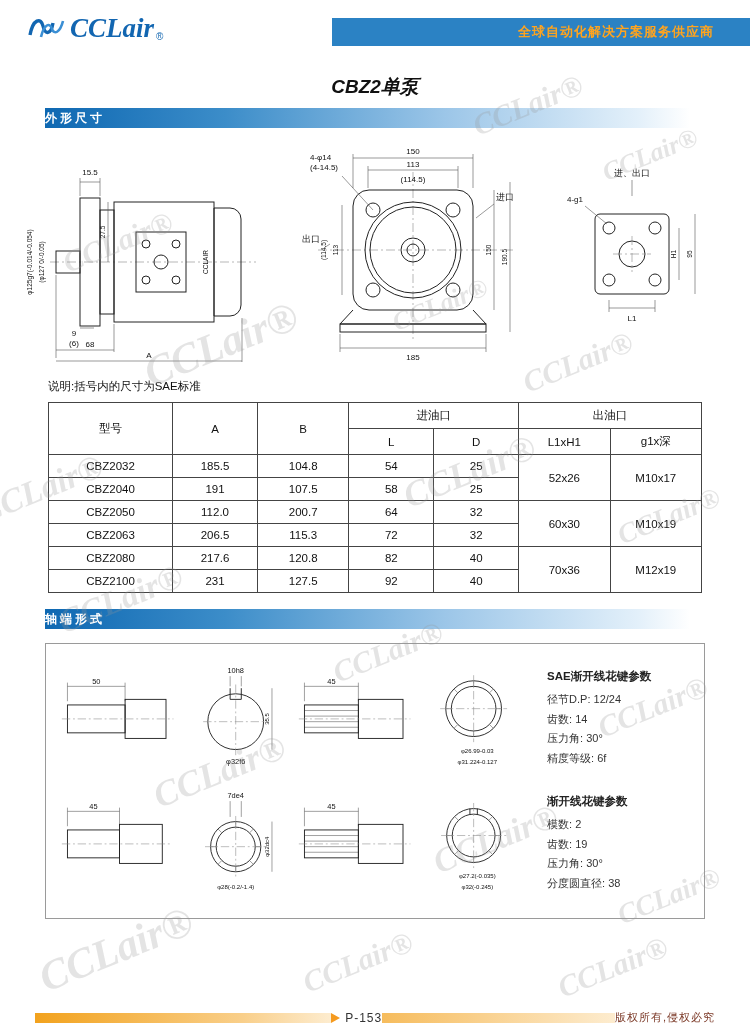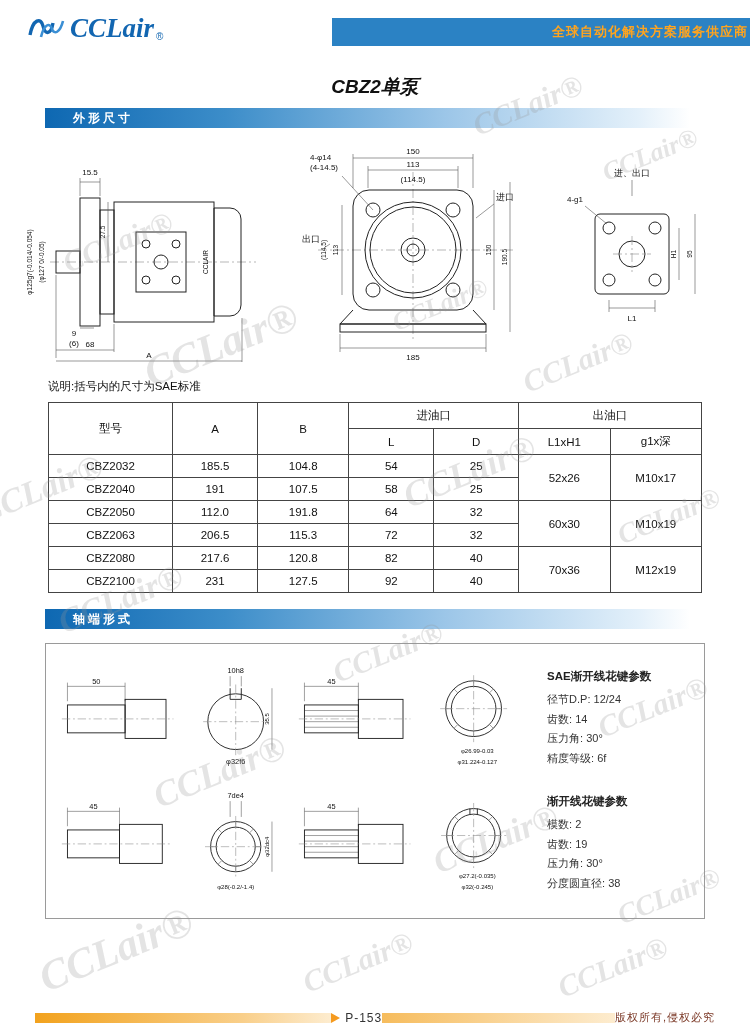--- a/index.html
+++ b/index.html
@@ -8,28 +8,28 @@
   
   .wm{position:absolute;color:rgba(150,150,150,.26);font-family:"Liberation Serif",serif;
       font-weight:bold;font-style:italic;transform:rotate(-22deg);white-space:nowrap;pointer-events:none;z-index:5;}
   
   .header{position:relative;height:62px;}
   .logo{position:absolute;left:26px;top:12px;display:flex;align-items:flex-end;gap:2px;}
   .logo-text{font-family:"Liberation Serif",serif;font-weight:bold;font-style:italic;
              font-size:27px;color:#1266b1;line-height:1;}
   .logo-reg{font-size:10px;color:#1266b1;vertical-align:super;}
   .tagline-bar{position:absolute;left:332px;right:0;top:18px;height:28px;background:#2b82c4;
-               display:flex;align-items:center;justify-content:flex-end;padding-right:2px;box-sizing:border-box;}
+               display:flex;align-items:center;justify-content:flex-end;padding-right:36px;box-sizing:border-box;}
   .tagline{color:#ffa41e;font-weight:bold;font-size:13px;letter-spacing:1px;}
   
   .page-title{text-align:center;font-size:19px;font-weight:bold;margin:12px 0 6px;font-style:italic;}
   
   .section-bar{height:20px;margin:8px 60px 0 45px;display:flex;align-items:center;
     background:linear-gradient(90deg,#0e68b2 0%,#3c8dc9 28%,#9cc6e8 62%,#e3f0fa 92%,#ffffff 100%);}
-  .section-bar span{color:#fff;font-size:12px;font-weight:bold;letter-spacing:3px;padding-left:28px;}
+  .section-bar span{color:#fff;font-size:12px;font-weight:bold;letter-spacing:3px;padding-left:0;}
   
   .drawings{display:flex;align-items:flex-end;gap:24px;padding:14px 0 0 24px;}
   svg .s{stroke:#222;stroke-width:1;fill:none;}
   svg .thin{stroke:#555;stroke-width:.6;fill:none;}
   svg .cl{stroke:#888;stroke-width:.6;fill:none;stroke-dasharray:9 3 2 3;}
   svg text{fill:#111;font-size:8px;font-family:"Liberation Sans",sans-serif;}
   svg text.t7{font-size:6.5px;}
   svg text.t9{font-size:9px;}
   .note{margin:12px 0 0 48px;font-size:11.5px;}
   
@@ -247,21 +247,21 @@
       <tr>
         <td>CBZ2040</td>
         <td>191</td>
         <td>107.5</td>
         <td>58</td>
         <td>25</td>
       </tr>
       <tr>
         <td>CBZ2050</td>
         <td>112.0</td>
-        <td>191.8</td>
+        <td>200.7</td>
         <td>64</td>
         <td>32</td>
         <td rowspan="2">60x30</td>
         <td rowspan="2">M10x19</td>
       </tr>
       <tr>
         <td>CBZ2063</td>
         <td>206.5</td>
         <td>115.3</td>
         <td>72</td>

